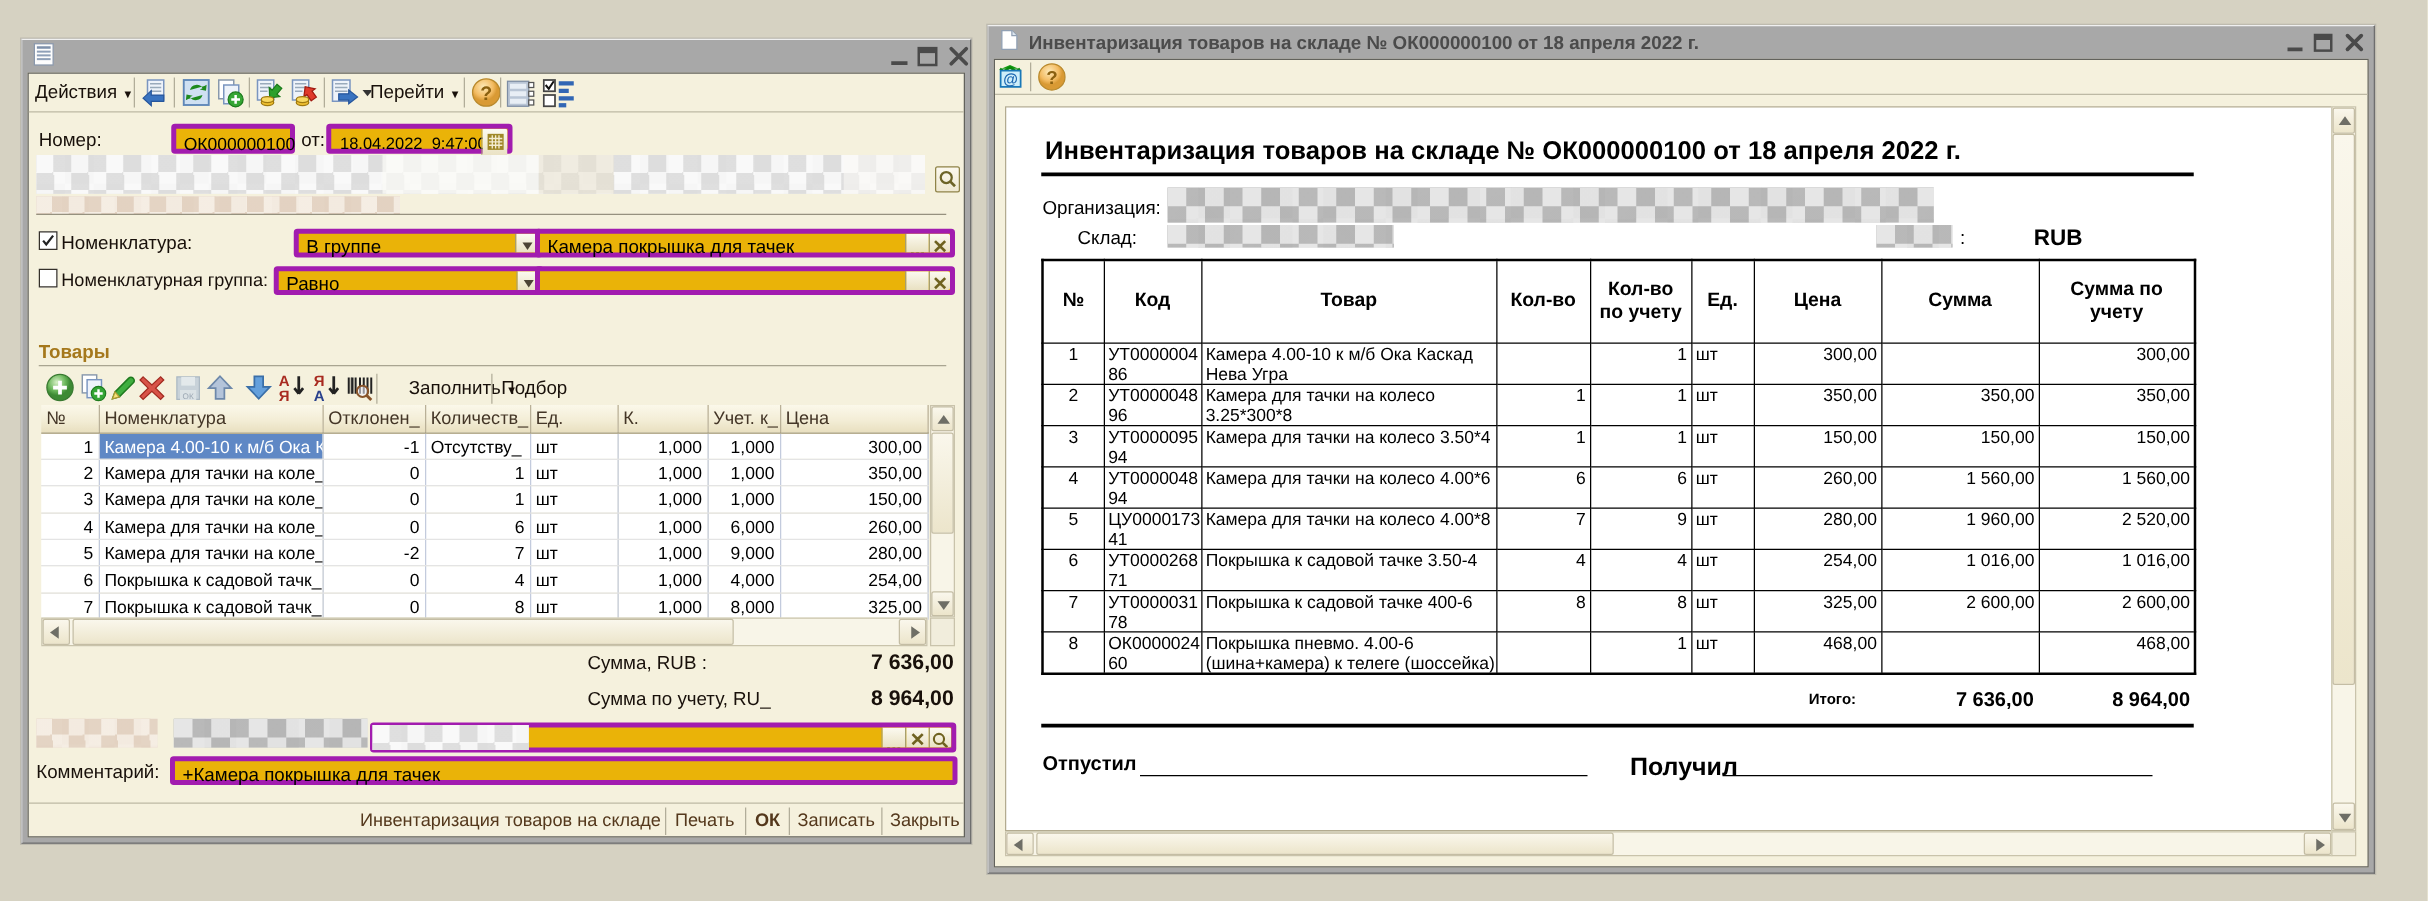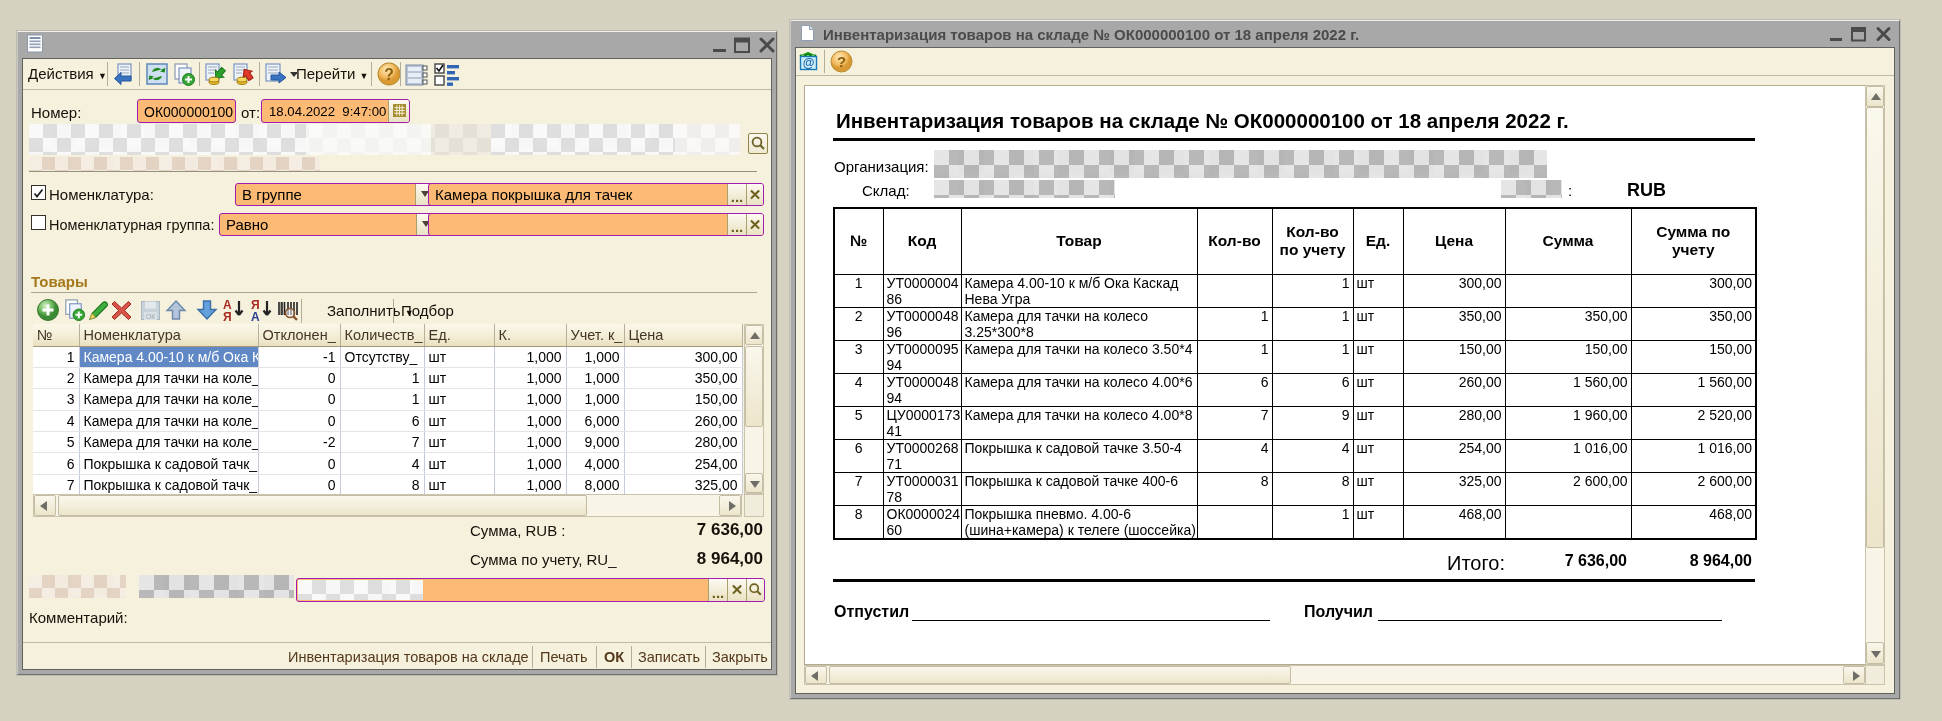--- a/index.html
+++ b/index.html
@@ -5,21 +5,21 @@
 * { margin:0; padding:0; box-sizing:border-box; }
 html,body { width:1942px; height:721px; overflow:hidden; }
 body { background:#d6d2c2; font-family:"Liberation Sans", sans-serif; }
 #screen { position:relative; width:1942px; height:721px; }
 .abs { position:absolute; }
 .win { position:absolute; background:#a8a8a8; border:1px solid; border-color:#f0f0f0 #6e6e6e #6e6e6e #c9c9c9; box-shadow:0 0 0 1px rgba(120,120,120,.25); }
 .titlebar { position:absolute; left:2px; right:2px; top:1px; height:24px; color:#4b4b4b; font-weight:bold; font-size:15px; display:flex; align-items:center; }
 .tbtns { position:absolute; top:0; height:24px; display:flex; align-items:center; color:#4a4a4a; }
 .winbody { position:absolute; left:4px; right:4px; top:26px; bottom:4px; background:#f5f1dd; border:1px solid #62625c; }
 .lbl { position:absolute; color:#18100a; font-size:15px; white-space:nowrap; }
-.fld { position:absolute; background:#fdba74; border:1px solid #a21caf; border-radius:3px; font-size:15px; color:#000; white-space:nowrap; }
+.fld { position:absolute; background:#eab308; border:4px solid #a21caf; border-radius:3px; font-size:15px; color:#000; white-space:nowrap; }
 .fbtns { position:absolute; right:0; top:0; bottom:0; display:flex; border-radius:0 2px 2px 0; overflow:hidden; }
 .fbtn { background:linear-gradient(#fcfaf1,#e9e1c2); border-left:1px solid #a89f6c; color:#6f6220; font-weight:bold; text-align:center; font-size:15px; position:relative; }
 .mosaic1 { background-color:#ececec;
   background-image:repeating-conic-gradient(rgba(219,219,219,.85) 0% 25%, rgba(250,250,250,.8) 0% 50%),
                    repeating-conic-gradient(rgba(228,228,228,.5) 0% 25%, rgba(255,255,255,.4) 0% 50%);
   background-size:28px 28px, 46px 46px; }
 .mosaic2 { background-color:#e9dccd;
   background-image:repeating-conic-gradient(rgba(226,209,192,.85) 0% 25%, rgba(247,240,231,.75) 0% 50%),
                    repeating-conic-gradient(rgba(230,215,200,.5) 0% 25%, rgba(250,244,236,.4) 0% 50%);
   background-size:26px 26px, 42px 42px; }
@@ -411,20 +411,21 @@
                 <path d="M10.5 10.5 L14.5 14.5" stroke="#6f6220" stroke-width="2.3"></path>
               </svg>
       </span>
           </span>
     </div>
     <div class="abs mosaic2" style="left:6px; top:516px; width:97px; height:23px;"></div>
     <div class="abs mosaic3" style="left:116px; top:516px; width:155px; height:23px;"></div>
     <div class="abs mosaic1" style="left:275px; top:521px; width:125px; height:20px;"></div>
 
     <div class="lbl" style="left:6px; top:550px;">Комментарий:</div>
+    <div class="fld" style="left:113px; top:546px; width:630px; height:23px; padding:3px 0 0 6px;">+Камера покрышка для тачек</div>
 
     <div class="abs" style="left:0; right:0; top:583px; height:1px; background:#bdb9a4;"></div>
     <div class="abs" id="btnbar" style="left:0; right:0; top:584px; height:28px; font-size:14.5px; color:#54381c;">
       <span style="position:absolute; left:265px; top:6px;">Инвентаризация товаров на складе</span>
       <span class="sep-v" style="left:509px; top:3px; height:22px;"></span>
       <span style="position:absolute; left:517px; top:6px;">Печать</span>
       <span class="sep-v" style="left:573px; top:3px; height:22px;"></span>
       <span style="position:absolute; left:581px; top:6px; font-weight:bold;">ОК</span>
       <span class="sep-v" style="left:608px; top:3px; height:22px;"></span>
       <span style="position:absolute; left:615px; top:6px;">Записать</span>
@@ -597,27 +598,27 @@
                 <td class="num"></td>
                 <td class="num">1</td>
                 <td>шт</td>
                 <td class="num">468,00</td>
                 <td class="num"></td>
                 <td class="num">468,00</td>
               </tr>
       </tbody>
           </table>
 
-      <div class="abs" style="left:642px; top:466px; font-size:20px; font-weight:normal;">Итого:</div>
+      <div class="abs" style="left:642px; top:466px; font-size:12px; font-weight:bold;">Итого:</div>
       <div class="abs" style="left:700px; top:466px; width:122px; text-align:right; font-size:16px; font-weight:bold;">7 636,00</div>
       <div class="abs" style="left:830px; top:466px; width:117px; text-align:right; font-size:16px; font-weight:bold;">8 964,00</div>
       <div class="abs" style="left:28px; top:493px; width:922px; height:3px; background:#000;"></div>
       <div class="abs" style="left:29px; top:517px; font-size:16px; font-weight:bold;">Отпустил</div>
       <div class="abs" style="left:107px; top:534px; width:358px; height:1px; background:#000;"></div>
-      <div class="abs" style="left:499px; top:517px; font-size:16px; font-weight:bold;">Получил</div>
+      <div class="abs" style="left:499px; top:517px; font-size:20px; font-weight:bold;">Получил</div>
       <div class="abs" style="left:573px; top:534px; width:344px; height:1px; background:#000;"></div>
     </div>
 
     <div class="sb" style="left:1069px; top:37px; width:20px; height:580px; border:1px solid #c9c3ab;">
       <div class="btn" style="left:0; top:0; width:18px; height:21px;">
             <span class="arr" style="left:4px; top:6px; border:5px solid transparent; border-bottom:7px solid #6e6e66; border-top:0;"></span>
           </div>
       <div class="thumb" style="left:0; top:21px; width:18px; height:441px;"></div>
       <div class="btn" style="left:0; bottom:0; width:18px; height:22px;">
             <span class="arr" style="left:4px; top:8px; border:5px solid transparent; border-top:7px solid #6e6e66; border-bottom:0;"></span>

